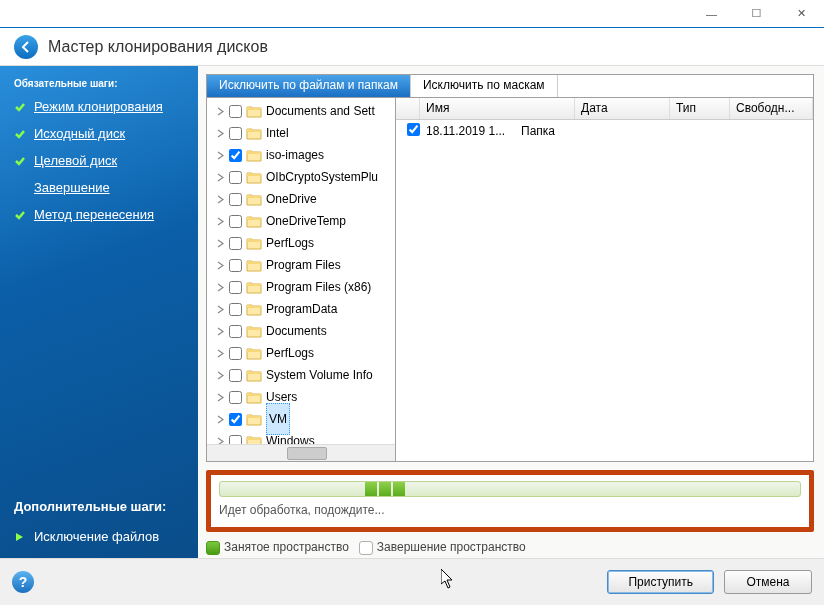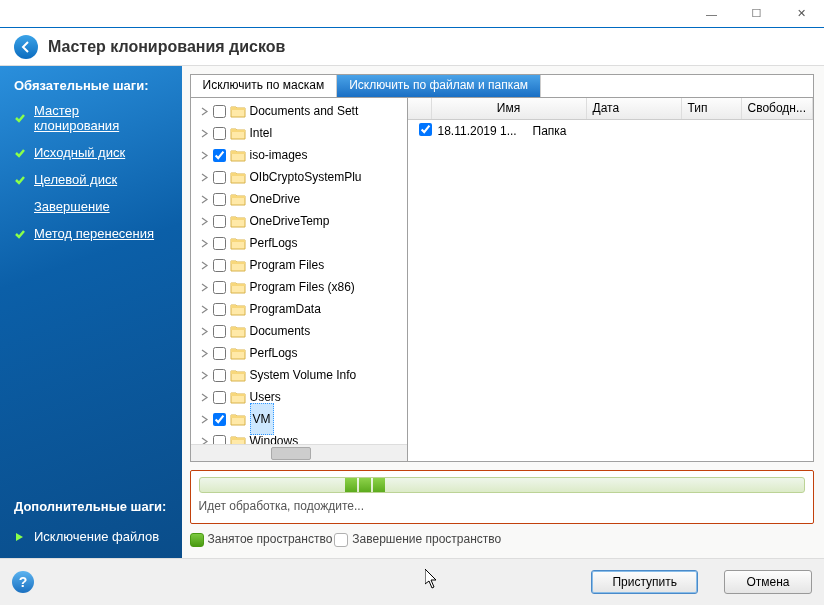--- a/index.html
+++ b/index.html
@@ -4,84 +4,84 @@
 <style>
 * { box-sizing: border-box; margin: 0; padding: 0; font-family: "Segoe UI", Tahoma, sans-serif; }
 body { width: 824px; height: 607px; background: #fff; overflow: hidden; position: relative; }
 
 .titlebar { height: 28px; background: #fff; border-bottom: 1px solid #006ac1; display: flex; justify-content: flex-end; align-items: center; }
 .titlebar-btn { width: 45px; height: 20px; display: flex; align-items: center; justify-content: center; color: #555; font-size: 11px; cursor: pointer; }
 
 .header { height: 38px; background: #fff; display: flex; align-items: center; padding: 0 14px; border-bottom: 1px solid #ddd; }
 .back-btn { width: 24px; height: 24px; border-radius: 50%; background: linear-gradient(#3ba3e8,#0b6cbf); display: flex; align-items: center; justify-content: center; margin-right: 10px; }
 .back-btn svg { fill: #fff; }
-.header-title { font-size: 16px; color: #333; font-weight: bold; }
+.header-title { font-size: 16px; color: #333; }
 
 .main { display: flex; height: 492px; }
 
 .sidebar { width: 198px; background: linear-gradient(160deg, #2a8fdc 0%, #0b5fa8 40%, #0a4d8a 100%); padding: 12px 14px; color: #fff; position: relative; font-size: 13px; }
-.sidebar-section-title { font-weight: bold; font-size: 13px; margin-bottom: 10px; }
+.sidebar-section-title { font-weight: bold; font-size: 10px; margin-bottom: 10px; }
 .step { display: flex; align-items: center; margin-bottom: 12px; }
 .step-check { width: 12px; height: 12px; margin-right: 8px; display: flex; align-items: center; justify-content: center; }
 .step-check svg { stroke: #8aff4a; stroke-width: 2.5; fill: none; }
 .step-arrow { width: 12px; height: 12px; margin-right: 8px; display: flex; align-items: center; justify-content: center; }
 .step-arrow svg { fill: #8aff4a; }
 .step-label { color: #fff; text-decoration: underline; cursor: pointer; }
 .step-indent { margin-left: 20px; }
 .additional-label { position: absolute; bottom: 44px; left: 14px; font-weight: bold; font-size: 13px; }
 .current-step { position: absolute; bottom: 14px; left: 14px; display: flex; align-items: center; }
 
 .content { flex: 1; padding: 0; position: relative; background: #f9f9f8; }
 
 .tabs { display: flex; height: 24px; border: 1px solid #a0a0a0; margin: 8px 10px 0 8px; background: #fff; }
 .tab { padding: 3px 12px; font-size: 12px; border-right: 1px solid #ccc; cursor: pointer; }
 .tab.active { background: linear-gradient(#4aa3e8,#1a6fc4); color: #fff; }
 
 .panels { display: flex; margin: 0 10px 0 8px; height: 364px; }
 
-.tree { width: 218px; border: 1px solid #a0a0a0; border-top: none; background: #fff; overflow-x: auto; overflow-y: hidden; position: relative; }
+.tree { width: 190px; border: 1px solid #a0a0a0; border-top: none; background: #fff; overflow-x: auto; overflow-y: hidden; position: relative; }
 .tree-inner { width: 260px; padding: 2px 0; }
 .tree-row { display: flex; align-items: center; height: 22px; padding-left: 8px; font-size: 12px; white-space: nowrap; }
 .tree-row.selected { padding-left: 8px; }
 .tree-row.selected .tree-text { background: #cde8ff; border: 1px dotted #3399ff; padding: 8px 2px; }
 .expander { width: 11px; height: 11px; display: flex; align-items: center; justify-content: center; margin-right: 3px; color: #888; font-size: 9px; }
 .expander svg { stroke: #888; fill: none; stroke-width: 1.2; }
 .tree-cb { width: 13px; height: 13px; margin-right: 4px; }
 .folder-icon { width: 16px; height: 14px; margin-right: 4px; display: inline-flex; }
 .folder-icon svg { width: 16px; height: 14px; }
 .tree-text { font-size: 12px; }
 .tree-scroll-x { position: absolute; bottom: 0; left: 0; right: 0; height: 17px; background: #f0f0f0; border-top: 1px solid #ddd; display: flex; align-items: center; }
 .scroll-thumb { width: 40px; height: 13px; background: #cdcdcd; border: 1px solid #aaa; margin-left: 80px; border-radius: 2px; }
 
 .list { flex: 1; border: 1px solid #a0a0a0; border-top: none; border-left: none; background: #fff; }
 .list-header { display: flex; height: 22px; background: linear-gradient(#fdfdfd,#ececec); border-bottom: 1px solid #ccc; }
 .list-col { font-size: 12px; padding: 3px 6px; border-right: 1px solid #ddd; }
 .col-cb { width: 24px; }
-.col-name { width: 155px; text-align: center; }
+.col-name { width: 155px; }
 .col-date { width: 95px; }
 .col-type { width: 60px; }
 .col-free { flex: 1; }
 .list-row { display: flex; align-items: center; height: 22px; font-size: 12px; }
 .list-row .list-col { border: none; }
 .list-cb { margin-left: 5px; }
 
-.progress-block { margin: 8px 10px 3px 8px; border: 1px solid #c2410c; background: #fff; border-radius: 2px; padding: 6px 8px 10px; }
+.progress-block { margin: 8px 10px 3px 8px; border: 5px solid #c2410c; background: #fff; border-radius: 2px; padding: 6px 8px 10px; }
 .progress-bar { height: 16px; background: linear-gradient(#eef6ea,#dcebc8); border: 1px solid #bcd396; border-radius: 3px; position: relative; margin-bottom: 6px; overflow: hidden; }
 .prog-chunk { position: absolute; top: 0; bottom: 0; width: 12px; background: linear-gradient(#8dd24a,#5cab1e); }
 .status-text { font-size: 12px; color: #555; }
 
-.legend { margin: 8px 10px 0 8px; display: flex; align-items: center; gap: 2px; font-size: 12px; color: #444; position: relative; }
+.legend { margin: 8px 10px 0 8px; display: flex; align-items: center; gap: 10px; font-size: 12px; color: #444; position: relative; }
 .legend-sw { width: 14px; height: 14px; border-radius: 3px; display: inline-block; margin-right: 4px; vertical-align: middle; }
 .sw-used { background: linear-gradient(#7bc93f,#4a9a12); border: 1px solid #4a9a12; }
 .sw-free { background: #fff; border: 1px solid #b0b0b0; }
 
 .footer { height: 47px; background: #f0f0f0; border-top: 1px solid #ddd; display: flex; align-items: center; padding: 0 12px; }
 .help-icon { width: 22px; height: 22px; border-radius: 50%; background: linear-gradient(#5bb3f0,#1a70c0); color: #fff; display: flex; align-items: center; justify-content: center; font-weight: bold; font-size: 14px; }
 .footer-spacer { flex: 1; }
-.btn { min-width: 88px; height: 24px; background: linear-gradient(#fdfdfd,#e5e5e5); border: 1px solid #999; border-radius: 3px; font-size: 12px; margin-left: 26px; padding: 0 20px; cursor: pointer; }
+.btn { min-width: 88px; height: 24px; background: linear-gradient(#fdfdfd,#e5e5e5); border: 1px solid #999; border-radius: 3px; font-size: 12px; margin-left: 10px; padding: 0 20px; cursor: pointer; }
 .btn.primary { border-color: #4a8ac9; box-shadow: 0 0 0 1px #88bce8 inset; }
 
 .cursor { position: absolute; width: 14px; height: 20px; pointer-events: none; z-index: 999; }
 </style>
 </head>
 <body>
 
 <div class="titlebar">
   <div class="titlebar-btn">—</div>
   <div class="titlebar-btn">☐</div>
@@ -100,21 +100,21 @@
 <div class="main">
   <div class="sidebar">
     <div class="sidebar-section-title">Обязательные шаги:</div>
     <div id="steps">
         <div class="step">
           <span class="step-check">
             <svg width="12" height="12" viewBox="0 0 12 12">
               <path d="M2 6 L5 9 L10 3"></path>
             </svg>
           </span>
-          <span class="step-label">Мастер клонирования</span>
+          <span class="step-label">Режим клонирования</span>
         </div>
         <div class="step">
           <span class="step-check">
             <svg width="12" height="12" viewBox="0 0 12 12">
               <path d="M2 6 L5 9 L10 3"></path>
             </svg>
           </span>
           <span class="step-label">Исходный диск</span>
         </div>
         <div class="step">
@@ -143,22 +143,22 @@
         <svg width="10" height="10" viewBox="0 0 10 10">
             <path d="M1 1 L8 5 L1 9 Z"></path>
           </svg>
       </span>
       <span>Исключение файлов</span>
     </div>
   </div>
 
   <div class="content">
     <div class="tabs">
+      <div class="tab active">Исключить по файлам и папкам</div>
       <div class="tab">Исключить по маскам</div>
-      <div class="tab active">Исключить по файлам и папкам</div>
     </div>
 
     <div class="panels">
       <div class="tree">
         <div class="tree-inner" id="tree-inner">
             <div class="tree-row">
               <span class="expander">
                 <svg width="9" height="9" viewBox="0 0 9 9">
                   <path d="M2 1 L7 4.5 L2 8"></path>
                 </svg>

